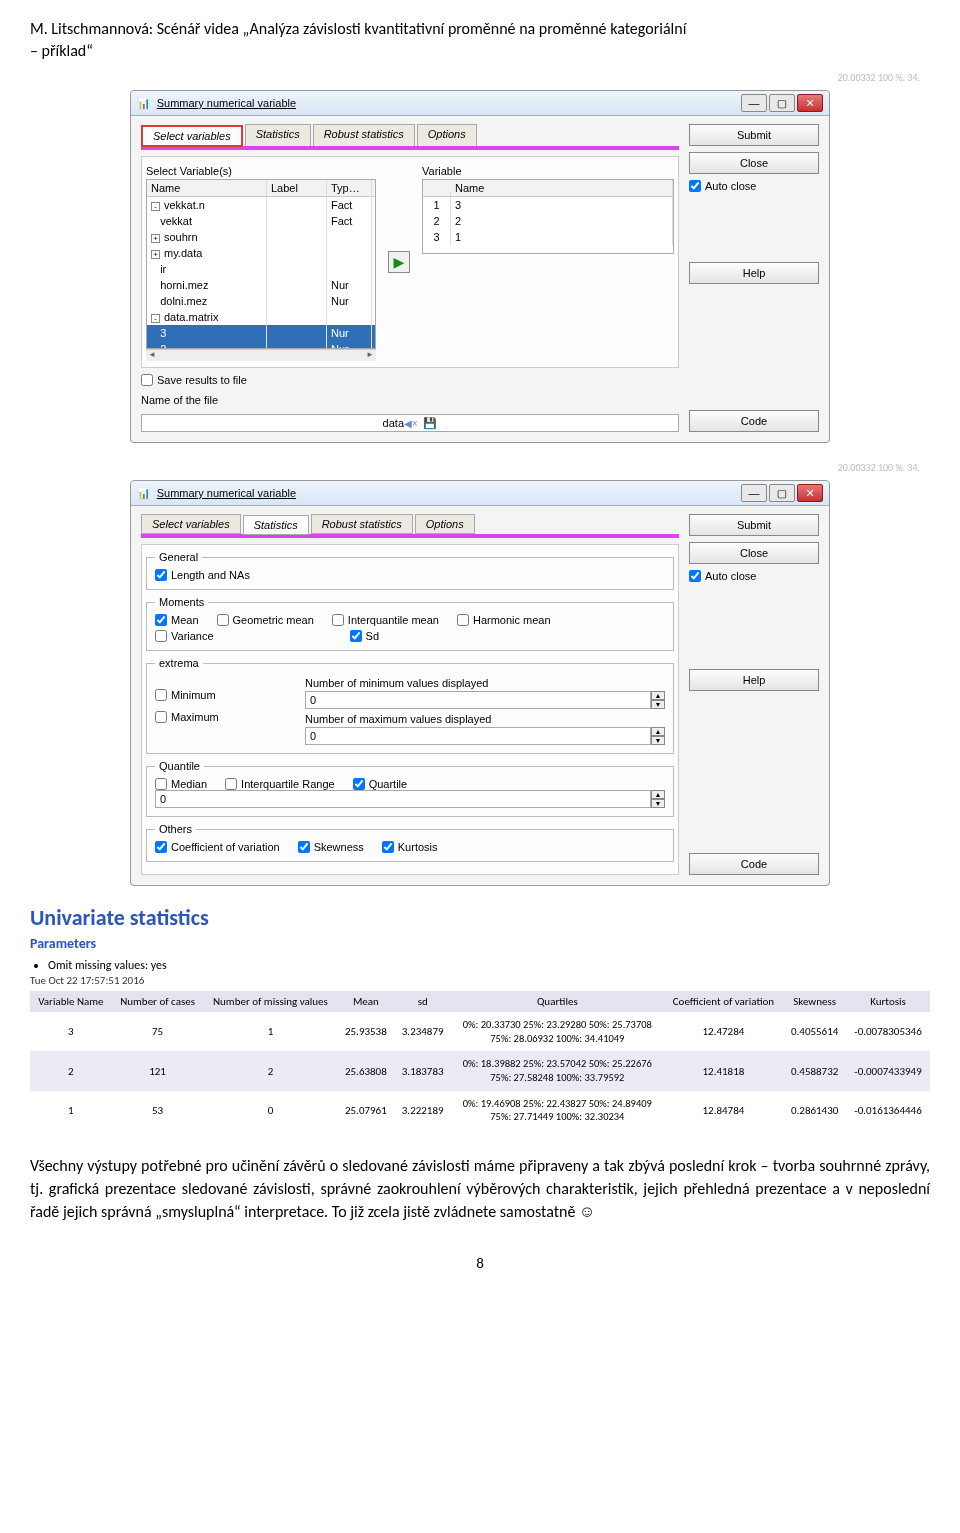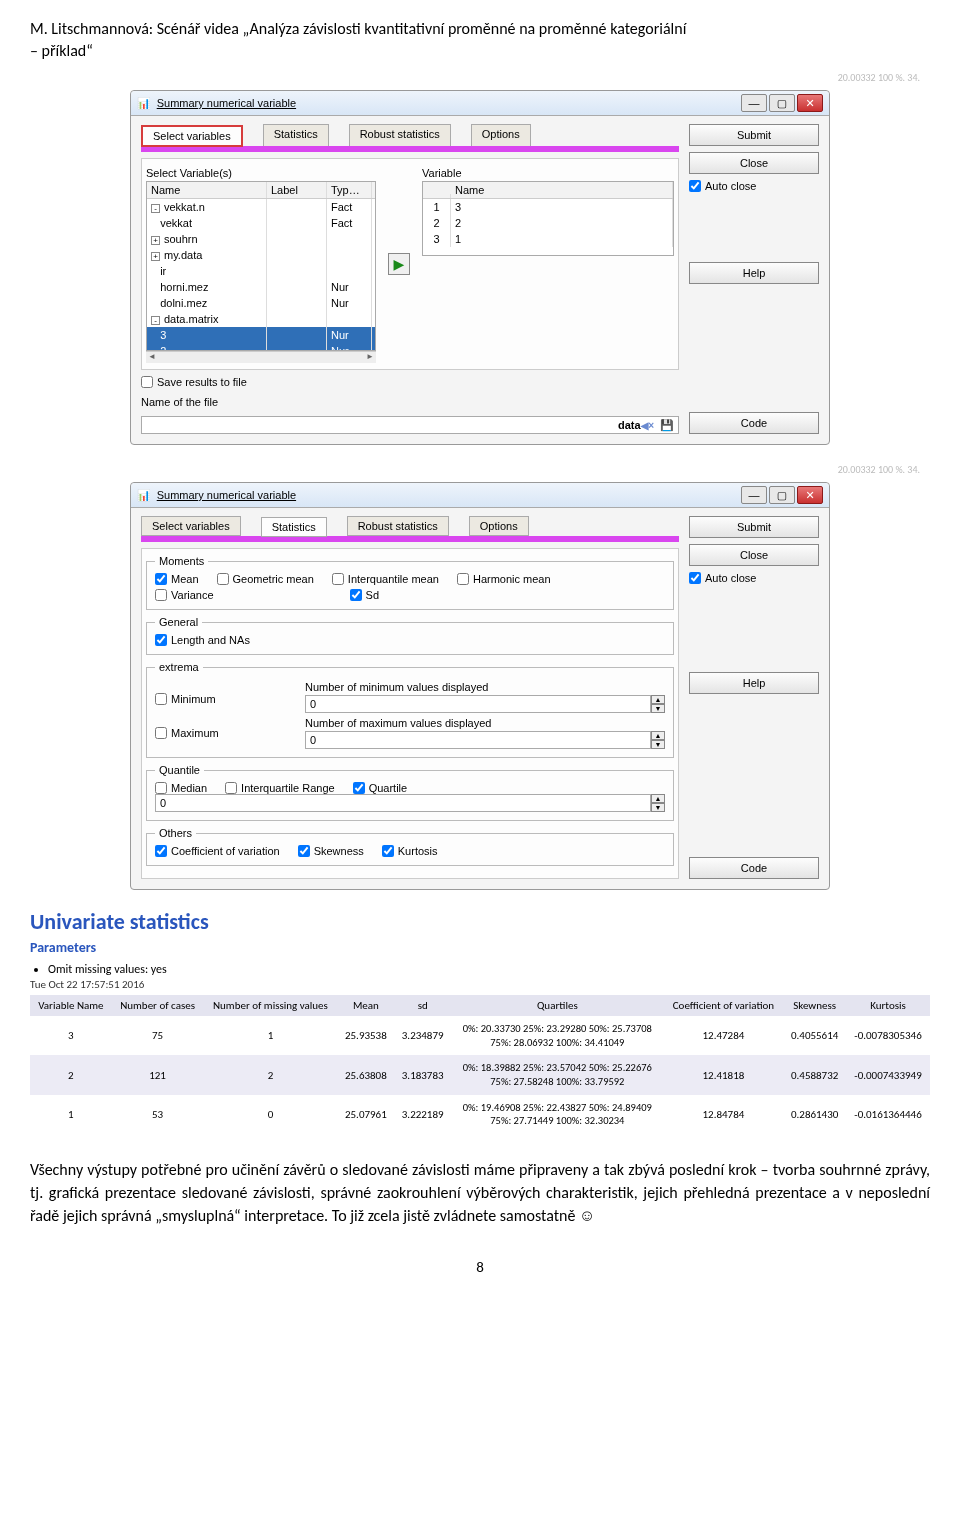--- a/index.html
+++ b/index.html
@@ -35,42 +35,42 @@
   .titlebar .win-title { flex: 1; text-decoration: underline; }
   .win-btns { display: flex; gap: 2px; }
   .win-btn { width: 26px; height: 18px; background:#e8e8e8; border:1px solid #888; border-radius:2px; display:flex; align-items:center; justify-content:center; font-size:11px; line-height:1;}
   .win-btn.close { background: linear-gradient(#e87878,#c93030); color:#fff; border-color:#8c1a1a; }
   .backnoise { color:#bbb; font-size:10px; text-align:right; padding:0 10px; }
 
   .dialog-body { display:flex; padding: 8px 10px 10px 10px; gap: 10px; }
   .left-col { flex: 1; display:flex; flex-direction:column; gap:6px; }
   .right-col { width: 130px; display:flex; flex-direction:column; gap: 6px; }
 
-  .tabs { display:flex; gap: 20px; border-bottom:6px solid #d946ef; }
+  .tabs { display:flex; gap: 2px; border-bottom:4px solid #d946ef;font-style:italic; }
   .tab { padding: 3px 10px; background:#ece9e1; border:1px solid #aaa; border-bottom:none; font-size:11px; }
   .tab.active { border: 2px solid #d63c3c; background:#fdfdfd; position:relative; top:1px; }
   .tab-plain.active { border:1px solid #aaa; background:#fdfdfd; position:relative; top:1px; }
 
   .panel { background:#fdfdfd; border:1px solid #ccc; padding:6px 4px; }
   .lbl { font-size:11px; margin:2px 0; }
   .treebox { background:#fff; border:1px solid #aaa; height: 170px; overflow:hidden; font-size:11px; }
   .tree-head, .tree-row { display:flex; }
   .tree-head div, .tree-row div { padding: 2px 4px; border-right:1px solid #ddd; }
   .tree-head { background:#f2f2f2; border-bottom:1px solid #ccc;align-items:flex-end; }
   .c-name{ width:120px; } .c-label{ width:60px; } .c-type{ width:45px; }
   .tree-row.sel { background:#2f6fb7; color:#fff; }
   .tree-row .exp { display:inline-block; width:9px; height:9px; border:1px solid #888; margin-right:4px; font-size:8px; line-height:8px; text-align:center; background:#fff; color:#000;}
   .smalltbl { background:#fff; border:1px solid #aaa; height:75px; font-size:11px; }
 
   .arrow-btn { width:22px; height:22px; border:1px solid #888; background:#f0f0f0; display:flex; align-items:center; justify-content:center; margin:auto 4px; color:#1a8a1a; font-size:14px; }
 
   .btn { background:linear-gradient(#fdfdfd,#e4e4e4); border:1px solid #888; padding:4px 4px; text-align:center; font-size:11px; }
   .chk { display:flex; align-items:center; gap:4px; font-size:11px; }
   .chk input { width:12px; height:12px; }
-  .txtfield { background:#fff; border:1px solid #aaa; height:18px; width:100%; padding:0 4px; font-size:11px; display:flex; align-items:center; justify-content:flex-end;font-weight:bold; }
+  .txtfield { background:#fff; border:1px solid #aaa; height:18px; width:100%; padding:0 16px; font-size:11px; display:flex; align-items:center; justify-content:center; }
   .txtfield .ricon { font-size:10px; color:#6a8ad0; }
   .scrollb { height:12px; background:#eee; border-top:1px solid #ccc; position:relative; }
   .scrollb::before,.scrollb::after{content:"◄"; font-size:8px; position:absolute; top:0; color:#666;}
   .scrollb::after{content:"►"; right:2px;}
   .scrollb::before{left:2px;}
 
   
   fieldset { border:1px solid #bbb; padding:6px 8px 8px 8px; margin-bottom:6px; }
   legend { font-size:11px; padding:0 4px; }
   .row { display:flex; gap:18px; flex-wrap:wrap; align-items:center; }
@@ -254,61 +254,61 @@
   <div class="dialog-body">
     <div class="left-col">
       <div class="tabs">
         <div class="tab" style="border:1px solid #aaa;">Select variables</div>
         <div class="tab tab-plain active">Statistics</div>
         <div class="tab" style="border:1px solid #aaa;">Robust statistics</div>
         <div class="tab" style="border:1px solid #aaa;">Options</div>
       </div>
       <div class="panel">
         <fieldset>
-          <legend>Moments</legend>
-          <div class="row">
-            <label class="chk">
-                <input type="checkbox" checked="" style="">
-                <span>Mean</span>
-              </label>
-            <label class="chk">
-                <input type="checkbox" style="">
-                <span>Geometric mean</span>
-              </label>
-            <label class="chk">
-                <input type="checkbox" style="">
-                <span>Interquantile mean</span>
-              </label>
-            <label class="chk">
-                <input type="checkbox" style="">
-                <span>Harmonic mean</span>
-              </label>
-          </div>
-          <div class="row" style="margin-top:4px;">
-            <label class="chk">
-                <input type="checkbox" style="">
-                <span>Variance</span>
-              </label>
-            <label class="chk" style="margin-left:118px;">
-                <input type="checkbox" checked="" style="">
-                <span>Sd</span>
-              </label>
-          </div>
-        </fieldset>
-        <fieldset>
           <legend>General</legend>
           <label class="chk">
               <input type="checkbox" checked="" style="">
               <span>Length and NAs</span>
             </label>
         </fieldset>
         <fieldset>
+          <legend>Moments</legend>
+          <div class="row">
+            <label class="chk">
+                <input type="checkbox" checked="" style="">
+                <span>Mean</span>
+              </label>
+            <label class="chk">
+                <input type="checkbox" style="">
+                <span>Geometric mean</span>
+              </label>
+            <label class="chk">
+                <input type="checkbox" style="">
+                <span>Interquantile mean</span>
+              </label>
+            <label class="chk">
+                <input type="checkbox" style="">
+                <span>Harmonic mean</span>
+              </label>
+          </div>
+          <div class="row" style="margin-top:4px;">
+            <label class="chk">
+                <input type="checkbox" style="">
+                <span>Variance</span>
+              </label>
+            <label class="chk" style="margin-left:118px;">
+                <input type="checkbox" checked="" style="">
+                <span>Sd</span>
+              </label>
+          </div>
+        </fieldset>
+        <fieldset>
           <legend>extrema</legend>
           <div style="display:flex; gap:30px;">
-            <div style="width:120px; display:flex; flex-direction:column; gap:22px; padding-top:14px;">
+            <div style="width:120px; display:flex; flex-direction:column; gap:10px; padding-top:14px;">
               <label class="chk">
                   <input type="checkbox" style="">
                   <span>Minimum</span>
                 </label>
               <label class="chk">
                   <input type="checkbox" style="">
                   <span>Maximum</span>
                 </label>
             </div>
             <div style="flex:1;">

